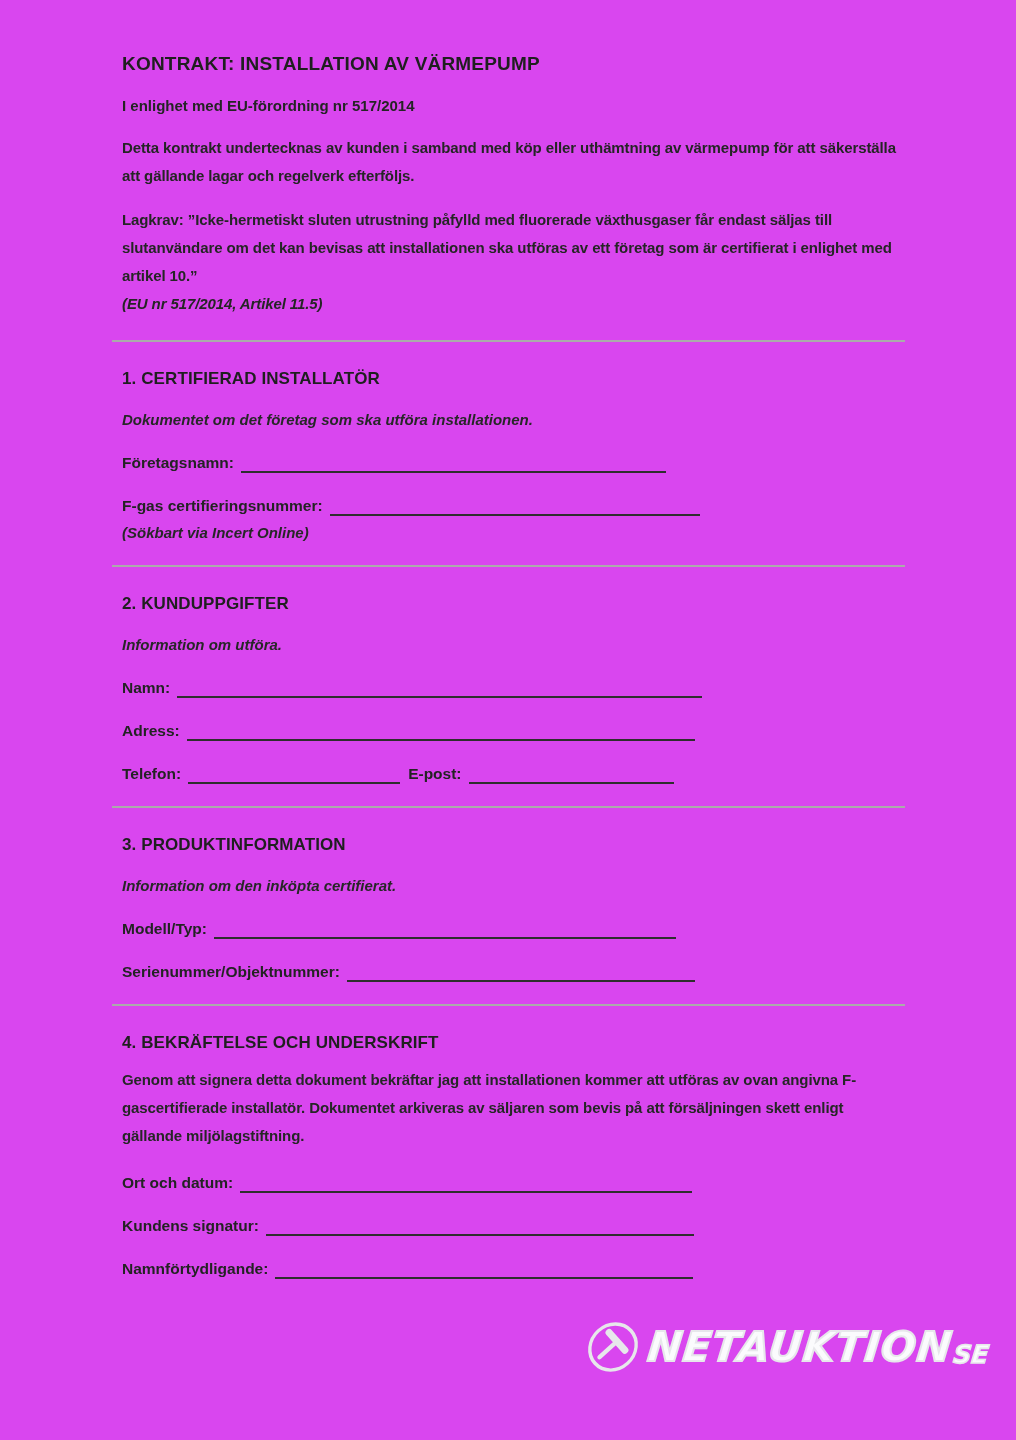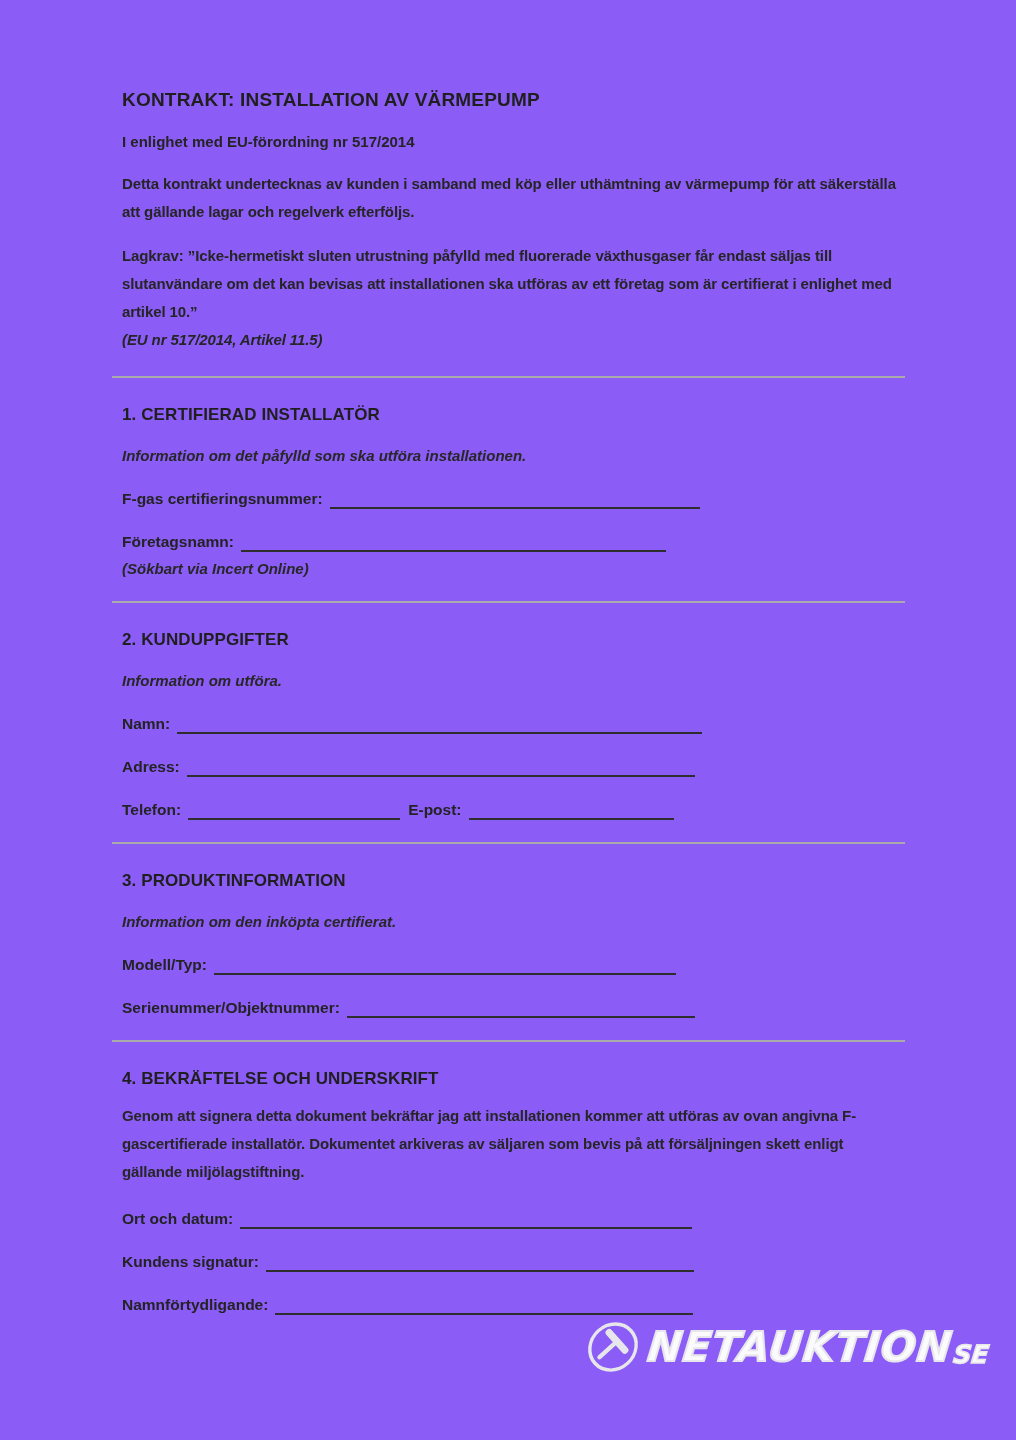--- a/index.html
+++ b/index.html
@@ -6,22 +6,22 @@
   html, body { background: #ffffff; }
   body {
     width: 1016px; height: 1440px;
     font-family: "Liberation Sans", sans-serif;
     color: #262626;
     position: relative;
     overflow: hidden;
   }
   .page {
     position: absolute; inset: 0;
-    background: #8b5cf6;
-    padding: 88px 118px 0 122px;
+    background: #d946ef;
+    padding: 52px 118px 0 122px;
   }
   h1.doc-title {
     font-size: 19px; font-weight: 700; color: #1f1f1f;
     letter-spacing: 0.2px; line-height: 24px;
     margin-bottom: 20px;
   }
   .subtitle {
     font-size: 15px; font-weight: 700; 
     line-height: 20px; margin-bottom: 18px; color: #242424;
   }
@@ -98,28 +98,28 @@
   <p class="para">Detta kontrakt undertecknas av kunden i samband med köp eller uthämtning av värmepump för att säkerställa att gällande lagar och regelverk efterföljs.</p>
 
   <p class="para"><span>Lagkrav: ”Icke-hermetiskt sluten utrustning påfylld med fluorerade växthusgaser får endast säljas till slutanvändare om det kan bevisas att installationen ska utföras av ett företag som är certifierat i enlighet med artikel 10.”</span><br>
     <span class="ref">(EU nr 517/2014, Artikel 11.5)</span>
   </p>
 
   <hr class="divider">
 
   <section>
     <h2>1. CERTIFIERAD INSTALLATÖR</h2>
-    <p class="desc">Information om det påfylld som ska utföra installationen.</p>
+    <p class="desc">Dokumentet om det företag som ska utföra installationen.</p>
+    <div class="field">
+      <span class="label">Företagsnamn:</span>
+      <span class="fill-line" style="width:425px"></span>
+    </div>
     <div class="field">
       <span class="label">F-gas certifieringsnummer:</span>
       <span class="fill-line" style="width:370px"></span>
-    </div>
-    <div class="field">
-      <span class="label">Företagsnamn:</span>
-      <span class="fill-line" style="width:425px"></span>
     </div>
     <p class="note">(Sökbart via Incert Online)</p>
   </section>
 
   <hr class="divider">
 
   <section>
     <h2>2. KUNDUPPGIFTER</h2>
     <p class="desc">Information om utföra.</p>
     <div class="field">

